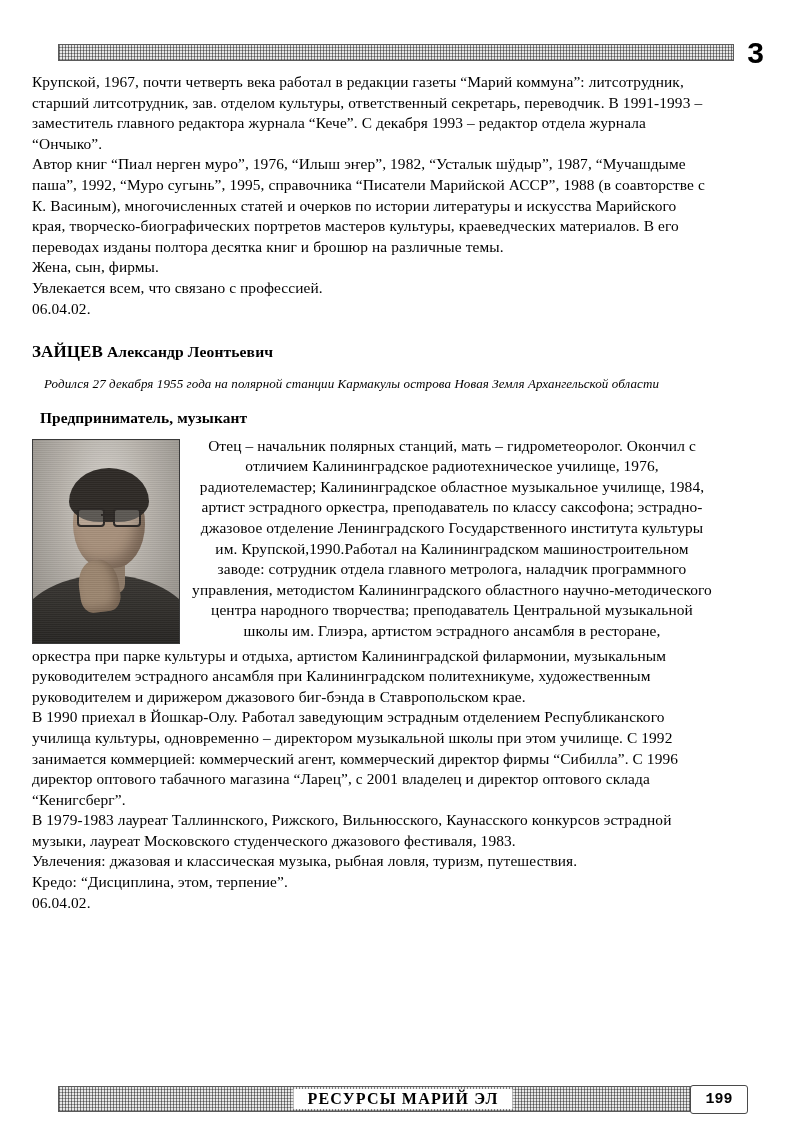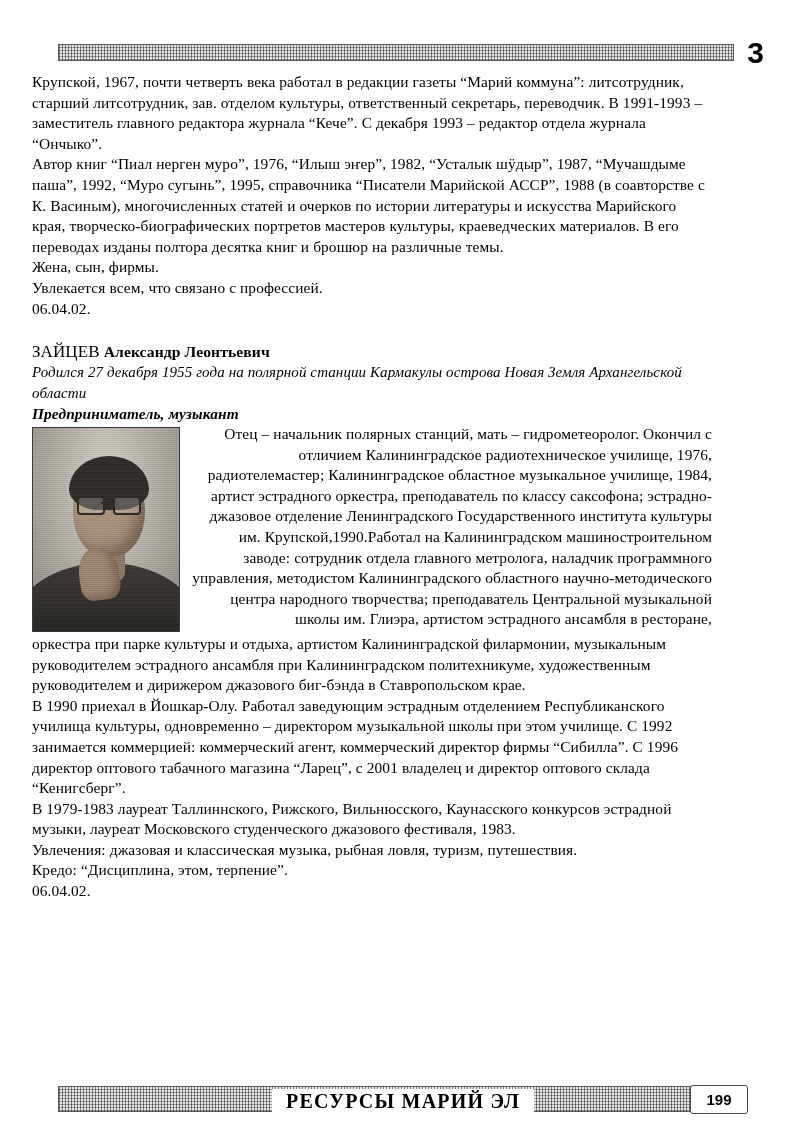--- a/index.html
+++ b/index.html
@@ -80,35 +80,34 @@
 
   .name-heading {
     font-family: "Liberation Serif", serif;
     font-size: 15.6px;
     line-height: 21px;
     font-weight: bold;
     margin: 0;
   }
   .name-heading .surname {
     font-variant: small-caps;
-    font-weight: normal;
+    font-weight: bold;
     font-size: 17px;
   }
   .born-line {
     font-style: italic;
-    font-size: 15px;
+    font-size: 13px;
     line-height: 20.4px;
-    margin: 0;
+    margin: 12px;
   }
   .occupation-line {
     font-weight: bold;
     font-size: 15.4px;
     line-height: 21px;
-    margin: 0;
-    font-style: italic;
+    margin: 8px;
   }
 
   
   .photo {
     float: left;
     width: 148px;
     height: 205px;
     margin: 3px 12px 2px 0;
     border: 1px solid #3a3a3a;
     box-sizing: border-box;
@@ -183,58 +182,58 @@
     transform: rotate(-8deg);
     box-shadow: inset -5px -4px 10px rgba(60,45,35,.4);
   }
   .photo .grain {
     position: absolute; inset: 0;
     background-image:
       repeating-linear-gradient(0deg, rgba(0,0,0,.05) 0 1px, rgba(255,255,255,.04) 1px 2px);
     pointer-events: none;
   }
 
-  .wrapped p { text-align: right; }
+  .wrapped p { text-align: center; }
   .clearfix::after { content: ""; display: block; clear: both; }
 
   
   .bottom-bar {
     position: absolute;
     left: 58px;
     top: 1086px;
     width: 676px;
     height: 26px;
   }
   .footer-title {
     position: absolute;
     left: 50%;
     top: 1089px;
     transform: translateX(-50%);
     background: #ffffff;
     padding: 1px 14px;
     font-family: "Liberation Serif", serif;
     font-weight: bold;
-    font-size: 20px;
+    font-size: 16px;
     letter-spacing: 1.2px;
     color: #000;
     white-space: nowrap;
   }
   .footer-page {
     position: absolute;
     right: 58px;
     top: 1085px;
     width: 56px;
     height: 27px;
     background: #ffffff;
     border: 1px solid #4a4a4a;
     border-radius: 3px;
     display: flex;
     align-items: center;
     justify-content: center;
-    font-family: Liberation Sans, sans-serif;
+    font-family: Liberation Mono, monospace;
     font-weight: bold;
     font-size: 15px;
   }
 </style>
 </head>
 <body>
 
 <div class="page">
 
   <div class="hatch top-bar"></div>

